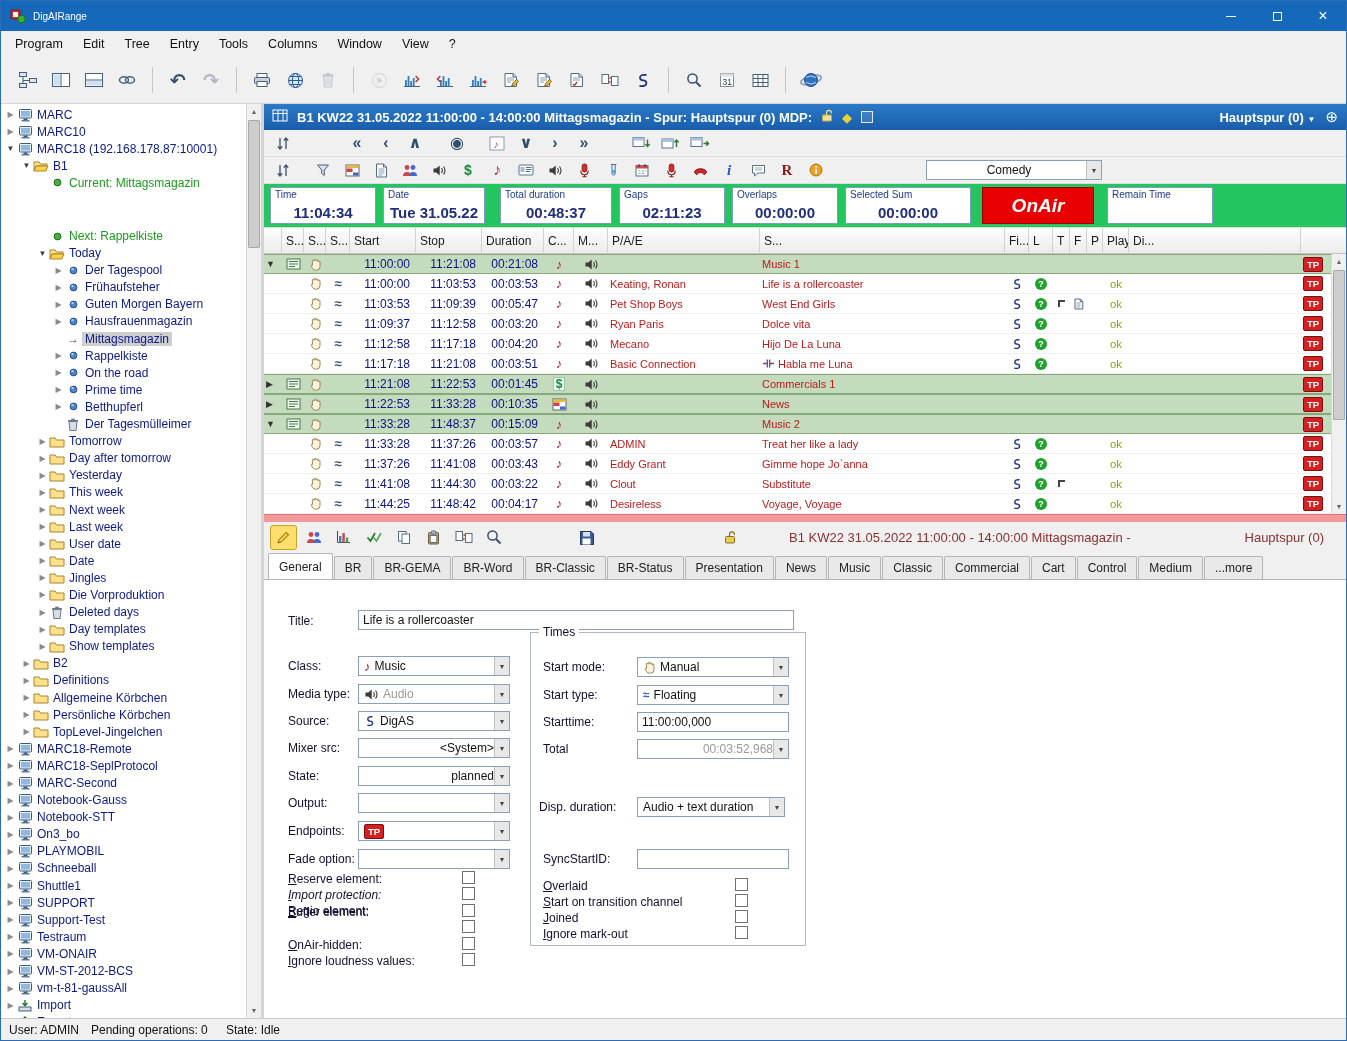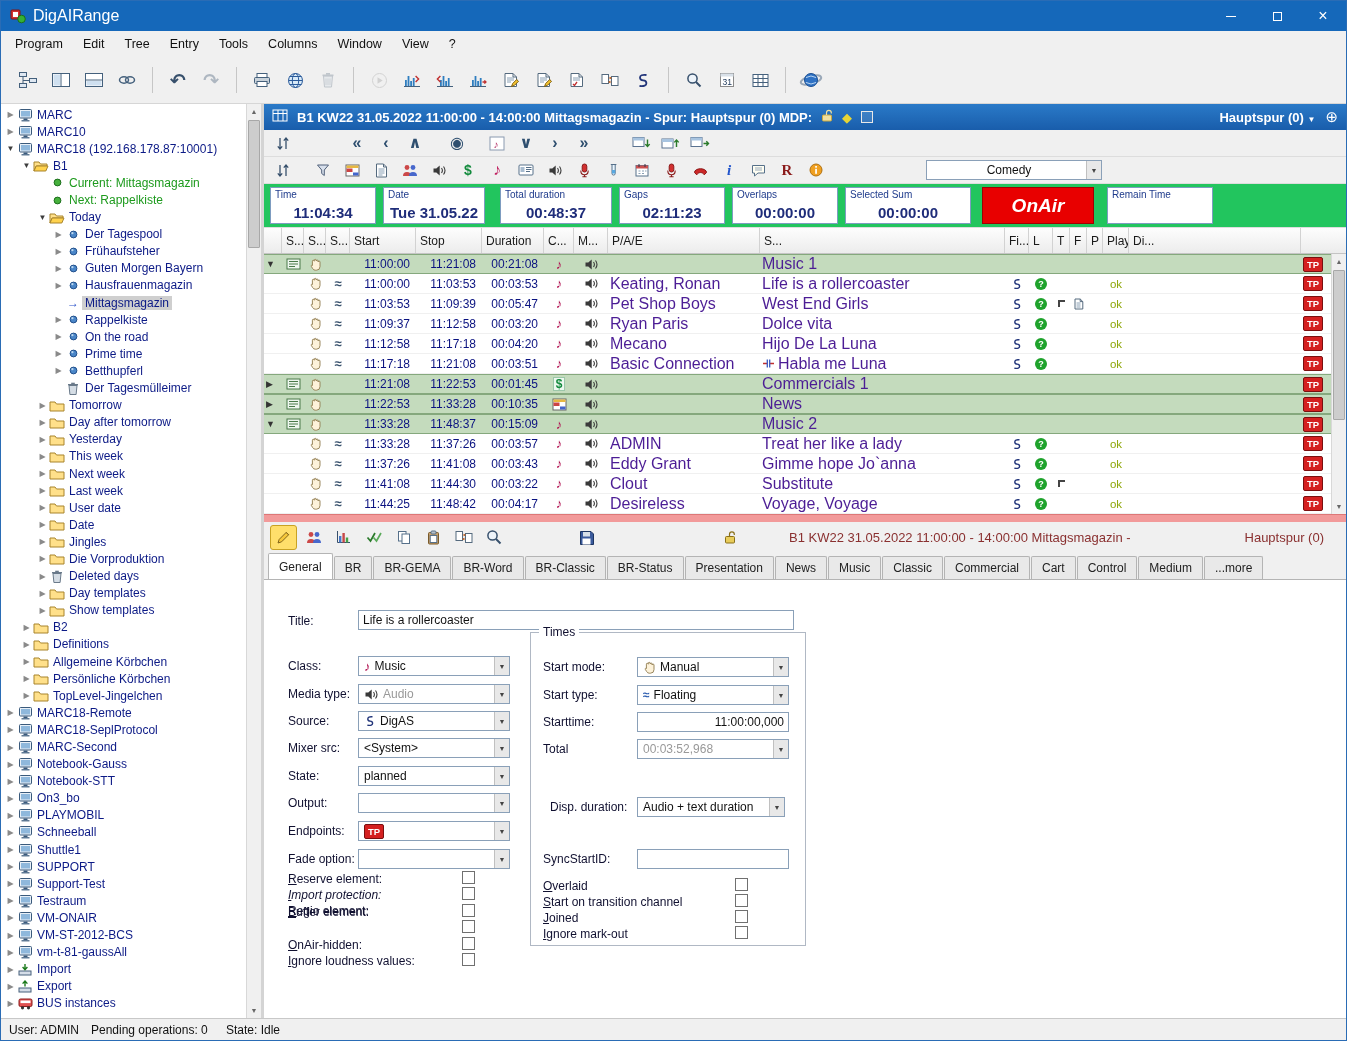--- a/index.html
+++ b/index.html
@@ -2,21 +2,21 @@
 <html><head>
 <meta charset="utf-8">
 <title>DigAIRange</title>
 <style>
 *{box-sizing:border-box;margin:0;padding:0;font-family:"Liberation Sans","DejaVu Sans",sans-serif;}
 html,body{width:1347px;height:1041px;overflow:hidden;background:#9a9a9a;}
 .window{width:1347px;height:1041px;display:flex;flex-direction:column;background:#f0f0f0;border:1px solid #2a6cb5;}
 
 .titlebar{height:30px;background:#1568ba;display:flex;align-items:center;color:#fff;flex:0 0 auto;}
 .app-icon{margin:0 7px 0 9px;display:flex;}
-.title-text{font-size:16px;}
+.title-text{font-size:10px;}
 .win-controls{margin-left:auto;display:flex;height:100%;}
 .win-btn{width:46px;height:100%;display:flex;align-items:center;justify-content:center;color:#fff;}
 .wb-min{width:10px;border-top:1px solid #fff;display:inline-block;}
 .wb-max{width:9px;height:9px;border:1px solid #fff;display:inline-block;}
 .wb-close{font-size:16px;line-height:1;}
 
 .menubar{height:26px;background:#f0f0f0;display:flex;align-items:center;padding-left:4px;flex:0 0 auto;}
 .menu-item{padding:4px 10px;font-size:12.5px;color:#111;}
 .toolbar{height:47px;background:#f0f0f0;display:flex;align-items:center;padding-left:12px;gap:3px;border-bottom:1px solid #d6d6d6;flex:0 0 auto;}
 .tb-btn{min-width:30px;height:34px;display:flex;align-items:center;justify-content:center;border-radius:3px;padding:0 3px;}
@@ -53,21 +53,21 @@
 .strip{display:flex;align-items:center;gap:3px;}
 .ctrl-row .tb-btn{height:23px;min-width:26px;}
 .ctrl-row .glyph{font-size:16px;color:#2f4f6f;}
 .g-dollar .glyph{color:#128a3c;font-size:14px;}
 .g-note .glyph{color:#c02060;}
 .g-info .glyph{color:#2255cc;font-family:"Liberation Serif",serif;font-style:italic;font-weight:bold;font-size:15px;}
 .g-r .glyph{color:#8a1a1a;font-family:"Liberation Serif",serif;font-weight:bold;font-size:15px;}
 .combo{height:20px;border:1px solid #8aa0b8;background:#fff;display:flex;align-items:center;padding-left:5px;font-size:12px;color:#111;}
 .combo .combo-arrow{margin-left:auto;width:15px;height:100%;display:flex;align-items:center;justify-content:center;font-size:7px;color:#444;background:#e8e8e8;border-left:1px solid #c0c0c0;flex:0 0 auto;}
 .combo .c-ico{margin-right:4px;display:flex;}
-.combo.center .combo-text{flex:1;text-align:left;}
+.combo.center .combo-text{flex:1;text-align:right;}
 .combo.disabled .combo-text{color:#999;}
 .cat-combo{margin-left:auto;margin-right:238px;width:176px;}
 .cat-combo .combo-text{flex:1;text-align:center;}
 
 .stats-row{height:44px;background:#22c55e;display:flex;align-items:center;padding:0 6px;gap:7px;flex:0 0 auto;border-bottom:1px solid #ddd;}
 .stat{height:37px;background:#fff;border:1px solid #7d9cc0;position:relative;flex:0 0 auto;}
 .s-label{font-size:10px;color:#1f3b8c;position:absolute;top:1px;left:4px;white-space:nowrap;}
 .s-value{position:absolute;left:0;right:0;bottom:2px;text-align:center;font-size:15px;font-weight:bold;color:#1f2d7a;white-space:nowrap;}
 .st-time{width:106px}.st-date{width:102px}.st-total{width:112px;margin-left:8px}.st-gaps{width:106px}.st-over{width:106px}.st-sel{width:126px}
 .st-onair{width:112px;margin-left:4px;background:#e80000;border-color:#a00000;display:flex;align-items:center;justify-content:center;}
@@ -76,21 +76,21 @@
 
 :root{--plcols:18px 22px 22px 24px 66px 66px 62px 30px 34px 152px minmax(40px,1fr) 24px 24px 17px 17px 16px 26px 172px 30px;}
 .plhead{height:26px;display:grid;grid-template-columns:var(--plcols);background:linear-gradient(#fdfdfd,#ececec);border-bottom:1px solid #c4c4c4;flex:0 0 auto;padding-right:15px;}
 .hc{font-size:12px;color:#1a1a1a;display:flex;align-items:center;padding:0 4px;border-right:1px solid #d2d2d2;overflow:hidden;white-space:nowrap;}
 .plbody-wrap{position:relative;flex:0 0 auto;height:260px;background:#fff;}
 .plbody{position:absolute;inset:0 15px 0 0;overflow:hidden;background:#fff;}
 .plrow{height:20px;display:grid;grid-template-columns:var(--plcols);align-items:center;border-bottom:1px solid #f0f0f0;}
 .plrow.group{background:#c4dbbd;border-top:1px solid #85a87d;border-bottom:1px solid #85a87d;}
 .plc{padding:0 2px;display:flex;align-items:center;overflow:hidden;white-space:nowrap;height:100%;}
 .c-time{justify-content:flex-end;color:#0a1280;font-size:12px;padding-right:6px;}
-.c-text{font-size:16px;color:#4c1d95;gap:3px;text-align:right;}
+.c-text{font-size:11px;color:#b91c1c;gap:3px;text-align:right;}
 .c-ok{color:#8fa70a;font-size:11.5px;justify-content:center;}
 .c-ico{justify-content:center;}
 .c-wave{color:#37506c;font-weight:bold;font-size:13px;}
 .exp{font-size:9px;color:#333;}
 .gnote{color:#b01050;font-size:13px;line-height:1;}
 .gdollar{color:#118a3c;font-weight:bold;font-size:12px;border:1px solid #9bc7a9;background:#eef8f0;padding:0 2px;line-height:12px;}
 .qmark{display:inline-block;width:12px;height:12px;border-radius:50%;background:#1fa32c;color:#fff;font-size:9px;font-weight:bold;text-align:center;line-height:12px;}
 .corner{display:inline-block;width:7px;height:7px;border-left:2px solid #444;border-top:2px solid #444;}
 .tp{background:#d42020;color:#fff;font-size:9.5px;font-weight:bold;padding:0 3px;border:1px solid #7a0f0f;border-radius:2px;line-height:13px;display:inline-block;}
 .end-strip{height:8px;background:#f29a9a;border-top:1px solid #d77;flex:0 0 auto;}
@@ -99,21 +99,21 @@
 .ed-iconrow{height:30px;display:flex;align-items:center;padding:0 6px;flex:0 0 auto;}
 .ed-iconrow .tb-btn{height:25px;min-width:27px;}
 .ed-title{font-size:13px;color:#8a3030;margin-left:46px;white-space:nowrap;}
 .ed-track{font-size:13px;color:#8a3030;margin-left:auto;margin-right:16px;white-space:nowrap;}
 .ed-tabs{height:27px;display:flex;align-items:flex-end;padding:0 4px;gap:1px;flex:0 0 auto;}
 .tab{height:23px;display:flex;align-items:center;padding:0 10px;font-size:12px;background:#e9e9e9;border:1px solid #b4b4b4;border-bottom:none;border-radius:2px 2px 0 0;color:#222;white-space:nowrap;}
 .tab.active{background:#fff;height:26px;}
 .ed-content{flex:1;background:#fff;border-top:1px solid #b4b4b4;position:relative;font-size:12px;overflow:hidden;}
 .flabel{position:absolute;color:#101030;font-size:12px;white-space:nowrap;}
 .ftext{position:absolute;height:20px;border:1px solid #8aa0b8;font-size:12px;padding:0 4px;color:#111;background:#fff;font-family:inherit;}
-.ftext.centered{text-align:right;}
+.ftext.centered{text-align:left;}
 .fcombo{position:absolute;}
 .fieldset{position:absolute;border:1px solid #b0b8c4;}
 .legend{position:absolute;top:-8px;left:8px;background:#fff;padding:0 4px;font-size:12px;color:#101030;}
 .chk-label{position:absolute;color:#101030;font-size:12px;white-space:nowrap;}
 .chk-label::first-letter{text-decoration:underline;}
 .chk-box{position:absolute;width:13px;height:13px;border:1px solid #707070;background:#fff;}
 .wavechar{color:#2f5fb0;font-weight:bold;}
 
 .statusbar{height:22px;background:#f0f0f0;border-top:1px solid #c8c8c8;display:flex;align-items:center;font-size:12px;color:#111;flex:0 0 auto;padding-left:8px;}
 .sb-user{width:82px;}
@@ -382,21 +382,21 @@
           </div>
           <div class="tree-row green" style="padding-left: 36px;">
             <span class="tree-exp"></span>
             <span class="tree-ico">
               <svg width="11" height="11" viewBox="0 0 11 11">
                 <circle cx="5.5" cy="5.5" r="3.4" fill="#46b03c" stroke="#1c6e1c"></circle>
               </svg>
             </span>
             <span class="tree-label">Current: Mittagsmagazin</span>
           </div>
-          <div class="tree-row green" style="padding-left: 36px;">
+          <div class="tree-row green" style="padding-left: 36px; margin-top: 36px;">
             <span class="tree-exp"></span>
             <span class="tree-ico">
               <svg width="11" height="11" viewBox="0 0 11 11">
                 <circle cx="5.5" cy="5.5" r="3.4" fill="#46b03c" stroke="#1c6e1c"></circle>
               </svg>
             </span>
             <span class="tree-label">Next: Rappelkiste</span>
           </div>
           <div class="tree-row" style="padding-left: 36px;">
             <span class="tree-exp open">▼</span>
@@ -1880,21 +1880,21 @@
 
             <span class="flabel" style="left:12px;top:82px">Starttime:</span>
             <input class="ftext centered" style="left: 106px; top: 79px; width: 152px;" value="11:00:00,000">
 
             <span class="flabel" style="left:12px;top:109px">Total</span>
             <div class="combo fcombo center disabled" style="left:106px;top:106px;width:152px">
               <span class="combo-text">00:03:52,968</span>
               <span class="combo-arrow">▼</span>
             </div>
 
-            <span class="flabel" style="left:19px;top:167px">Disp. duration:</span>
+            <span class="flabel" style="left:8px;top:167px">Disp. duration:</span>
             <div class="combo fcombo" style="left:106px;top:164px;width:148px">
               <span class="combo-text">Audio + text duration</span>
               <span class="combo-arrow">▼</span>
             </div>
 
             <span class="flabel" style="left:12px;top:219px">SyncStartID:</span>
             <input class="ftext" style="left: 106px; top: 216px; width: 152px;" value="">
           <span class="chk-label" style="left: 12px; top: 246px;">Overlaid</span>
               <span class="chk-box" style="left: 204px; top: 245px;"></span>
               <span class="chk-label" style="left: 12px; top: 262px;">Start on transition channel</span>

